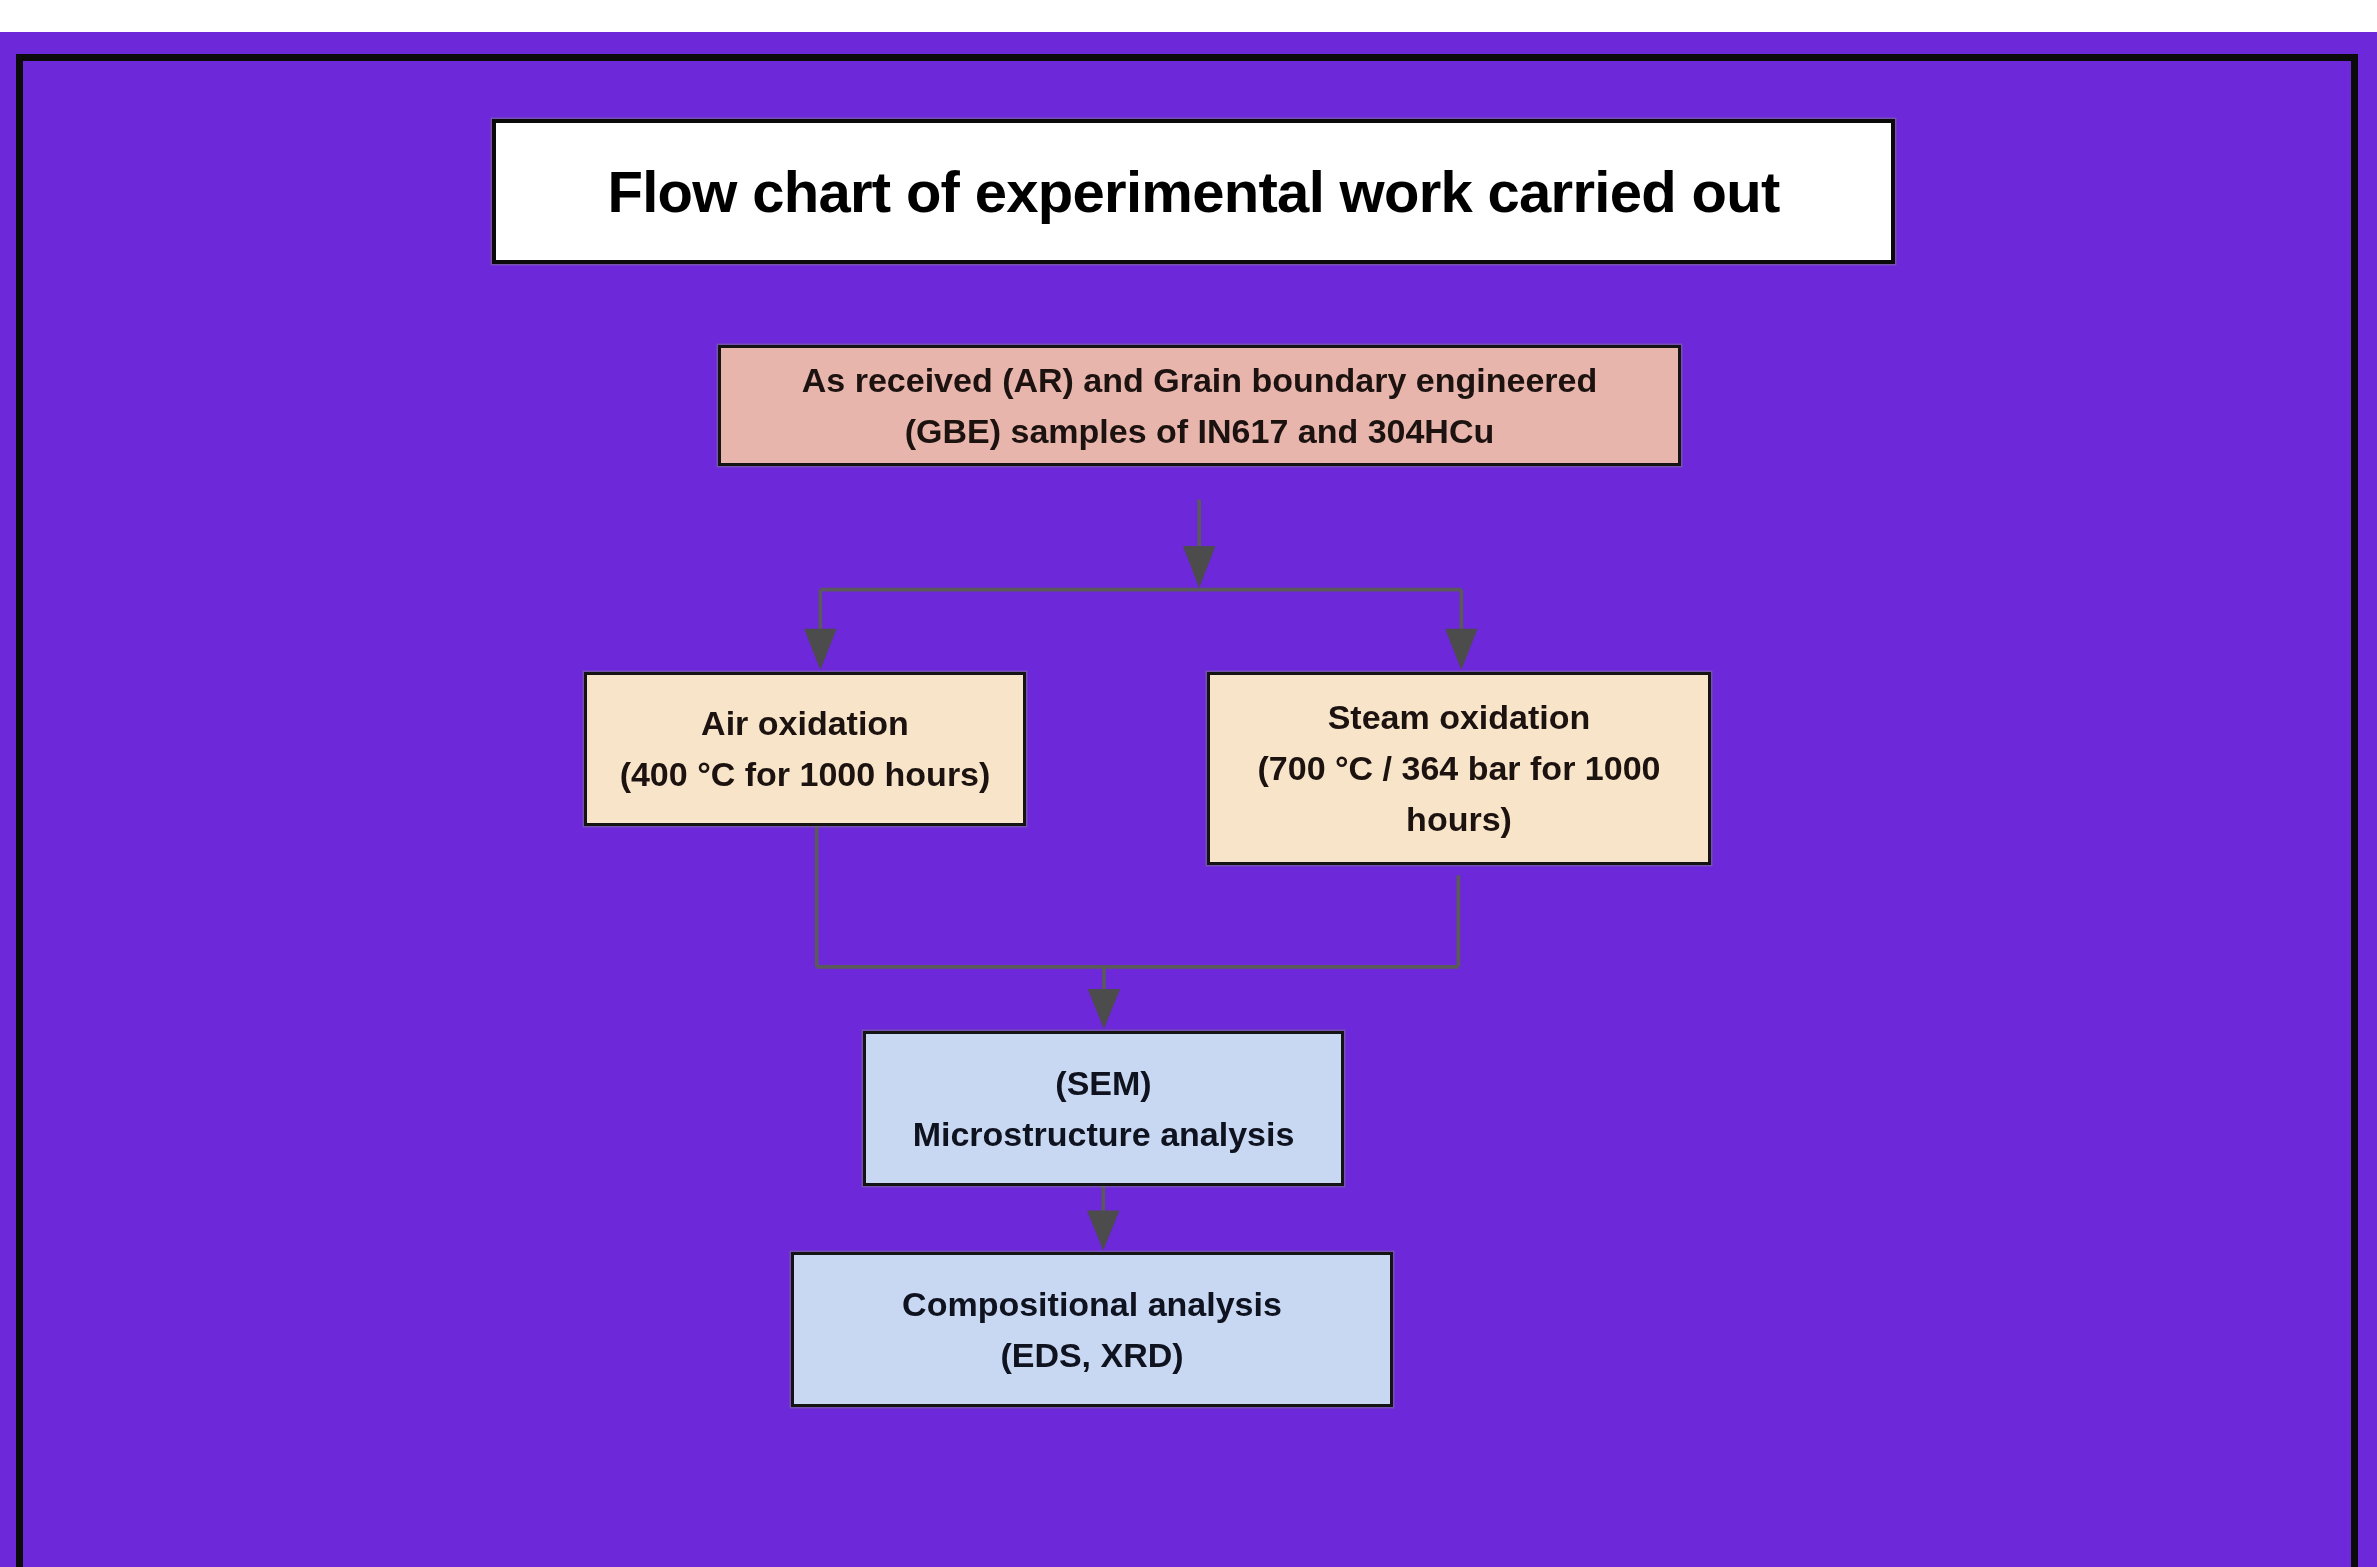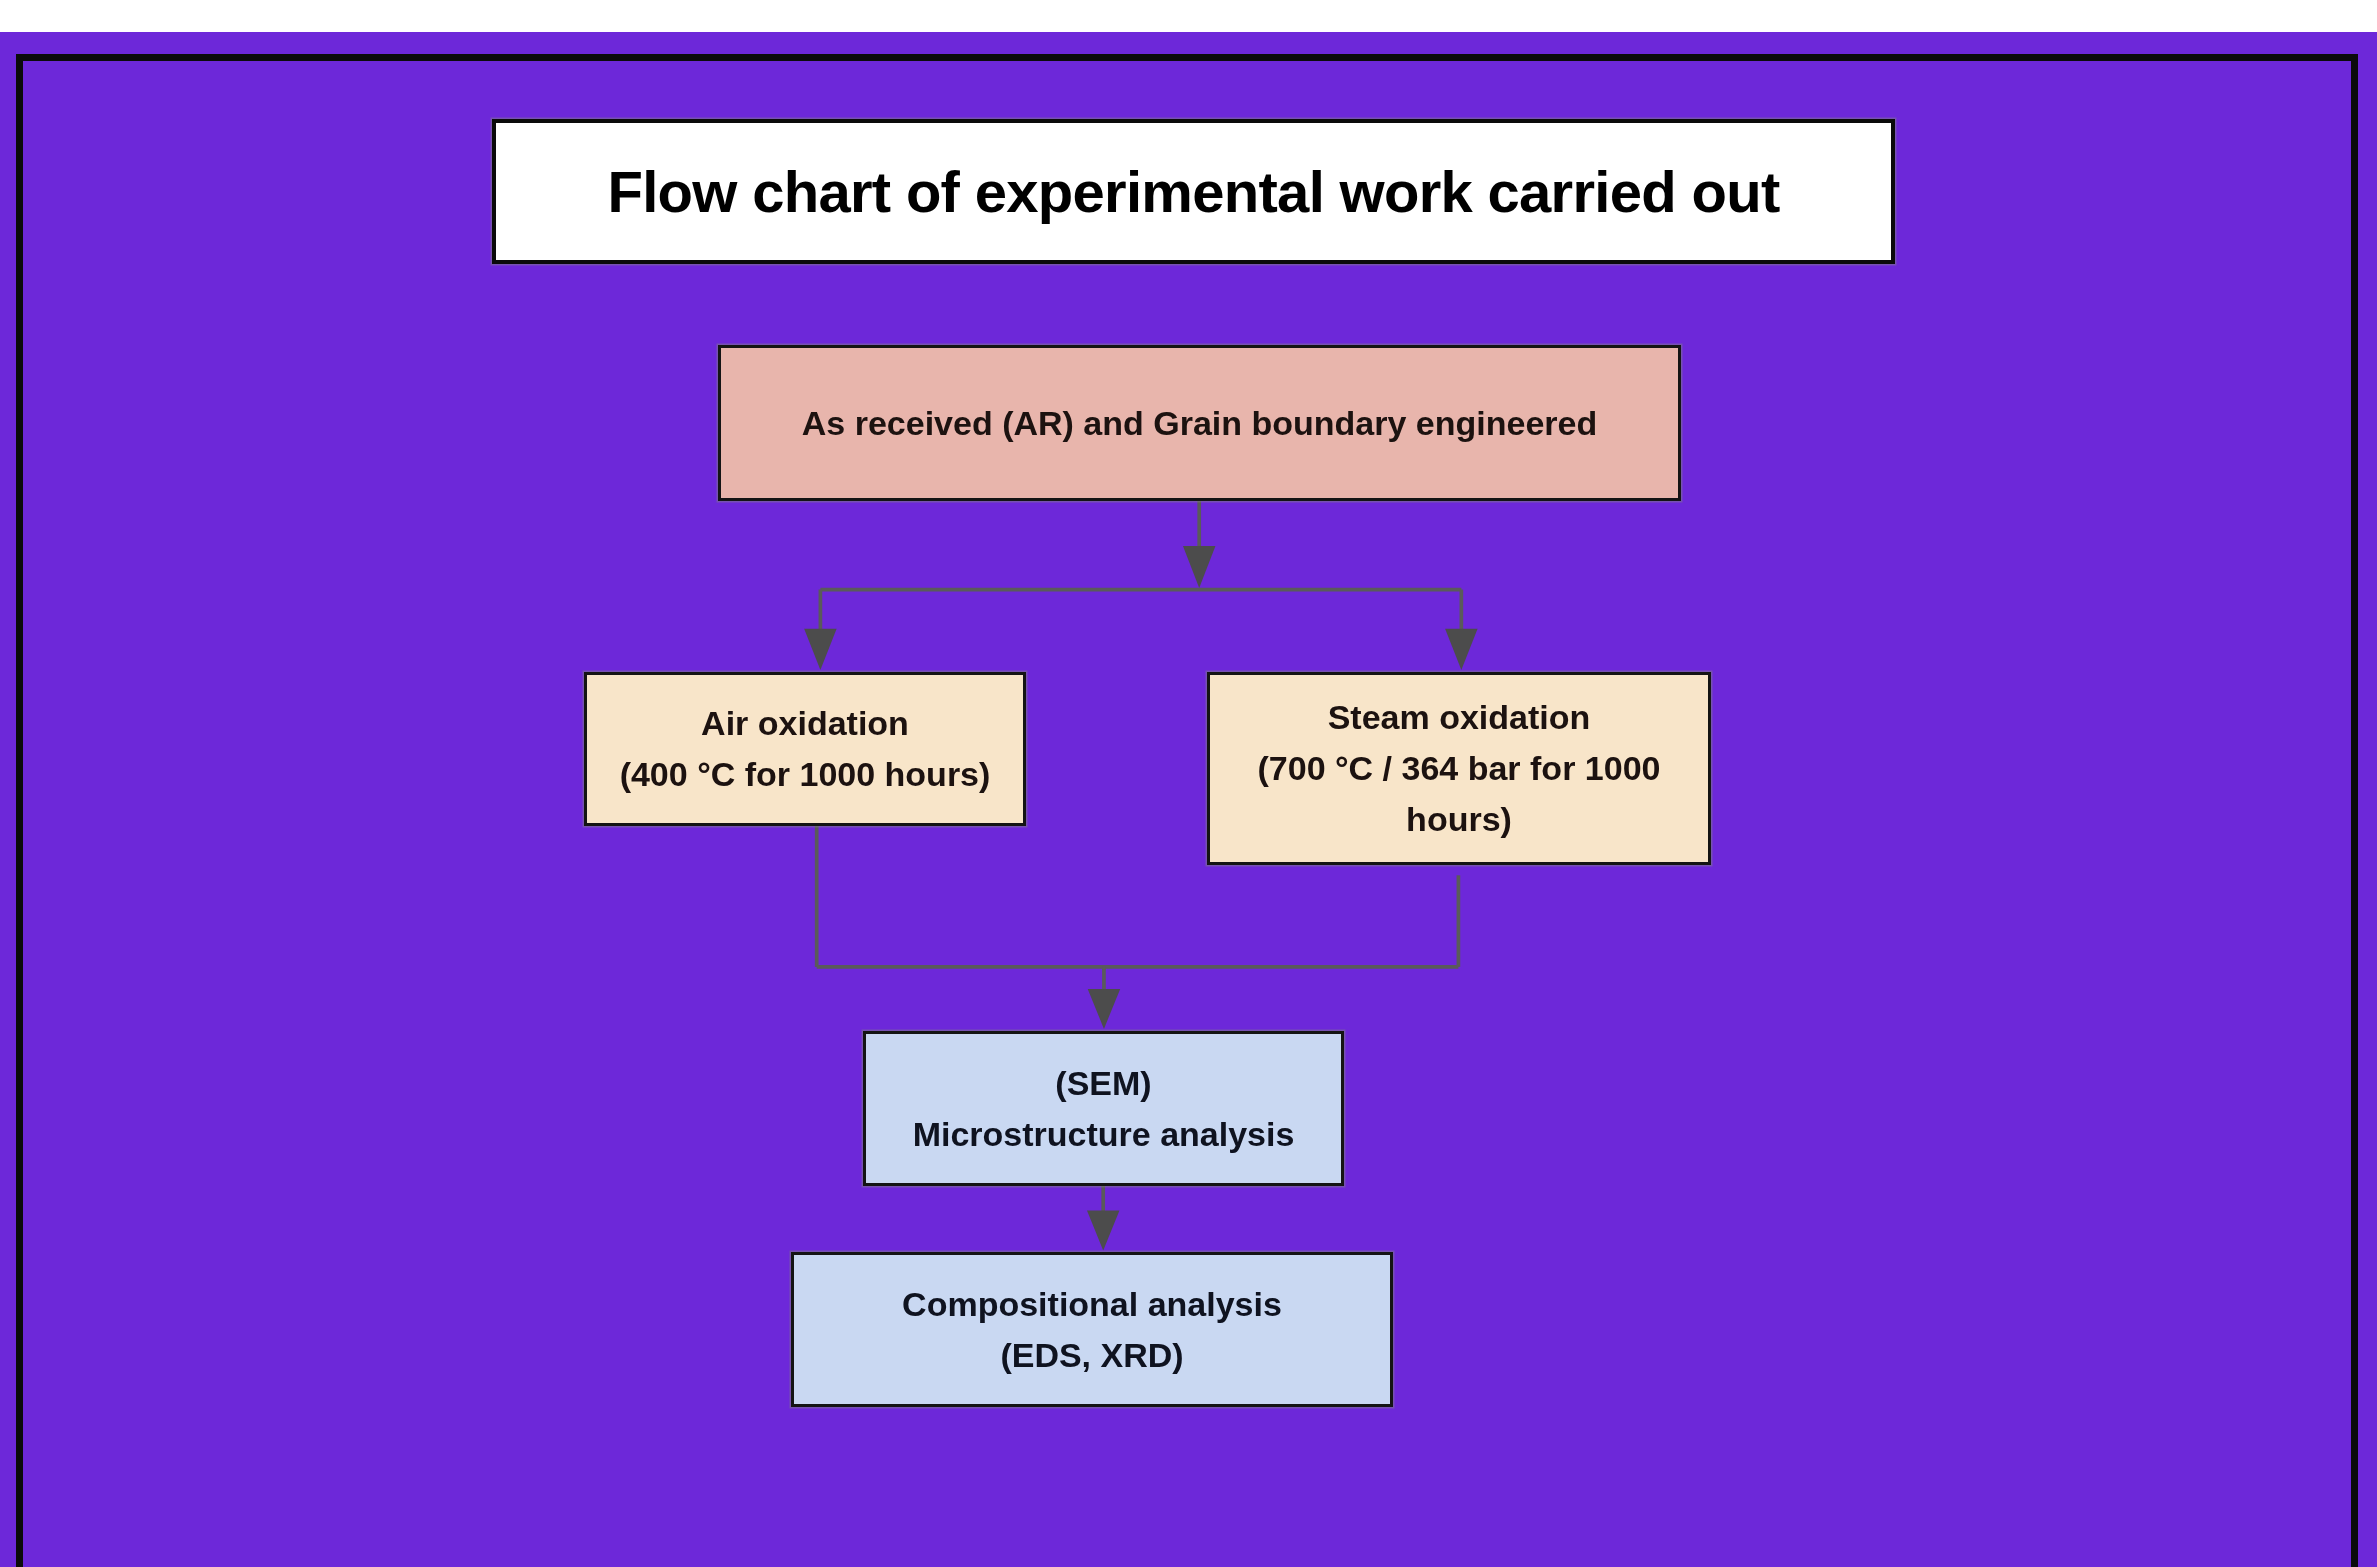--- a/index.html
+++ b/index.html
@@ -34,21 +34,21 @@
     background: #ffffff;
     border: 4.4px solid #0a0a0a;
     font-size: 58px; letter-spacing: -0.7px;
     color: #000000; white-space: nowrap;
   }
 
   .node { border: 3.7px solid #141414; font-size: 34px; line-height: 1.5; }
   .node .line { width: 100%; }
 
   .node-samples {
-    left: 718px; top: 313px; width: 963px; height: 156px;
+    left: 718px; top: 313px; width: 963px; height: 121px;
     background: #e8b5ac; color: #1c1210;
     padding: 0 11.8px;
   }
   .node-air {
     left: 584px; top: 640px; width: 442px; height: 154px;
     background: #f8e5c9; color: #1c1210;
     padding: 0 10.3px;
   }
   .node-steam {
     left: 1207px; top: 640px; width: 504px; height: 193px;
@@ -93,20 +93,21 @@
       <polygon points="1472,1596 1516,1596 1494,1650"></polygon>
     </g>
   </svg>
 
   <div class="box title-box">
     <span>Flow chart of experimental work carried out</span>
   </div>
 
   <div class="box node node-samples">
     <div class="line">As received (AR) and Grain boundary engineered</div>
+    <div class="line">(GBE) samples of IN617 and 304HCu</div>
   </div>
 
   <div class="box node node-air">
     <div class="line">Air oxidation</div>
     <div class="line">(400 °C for 1000 hours)</div>
   </div>
 
   <div class="box node node-steam">
     <div class="line">Steam oxidation</div>
     <div class="line">(700 °C / 364 bar for 1000 hours)</div>

